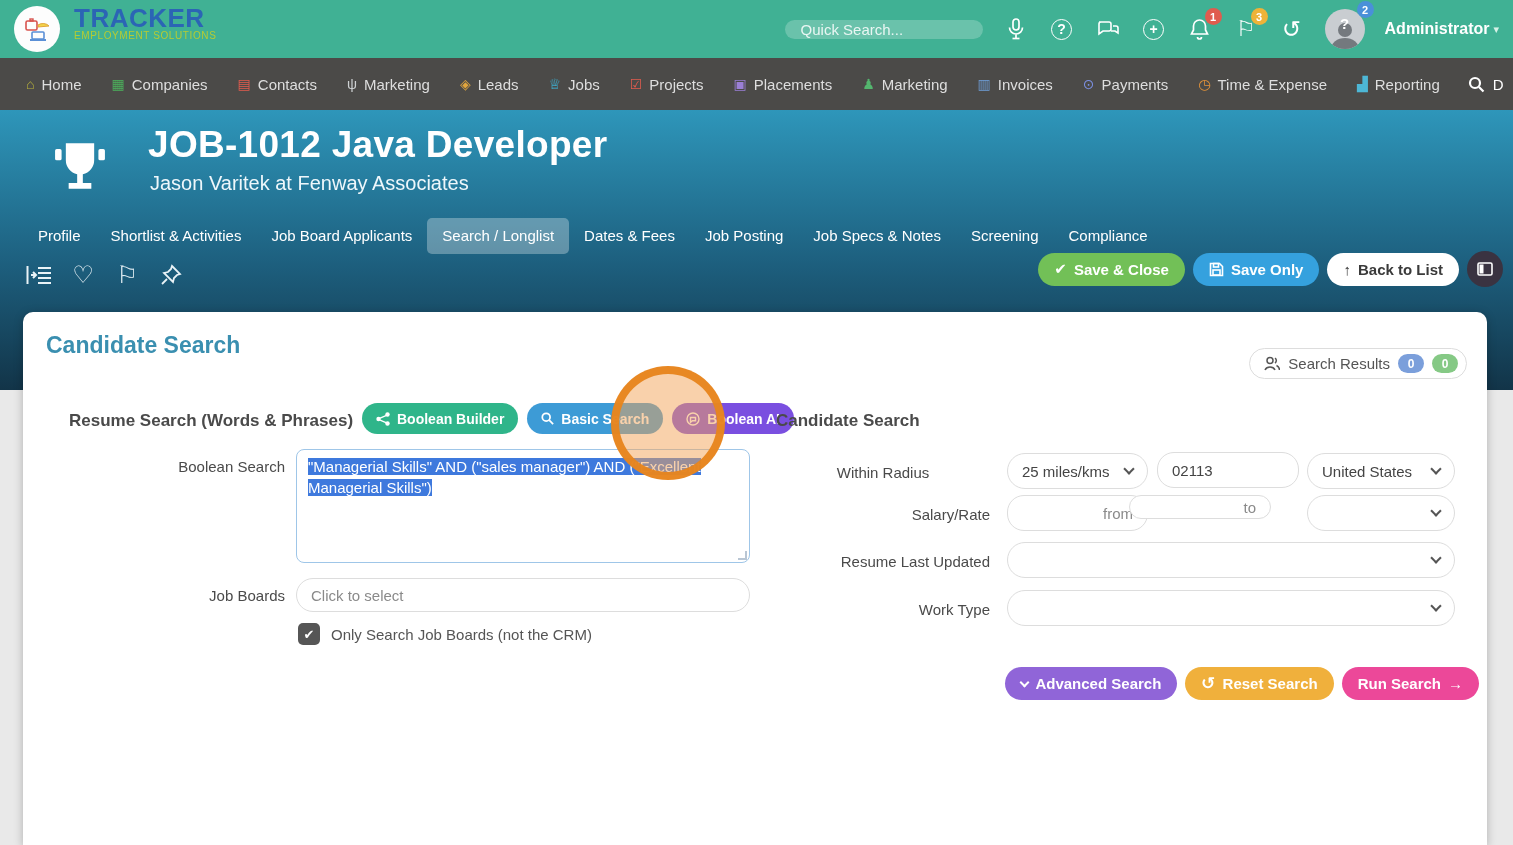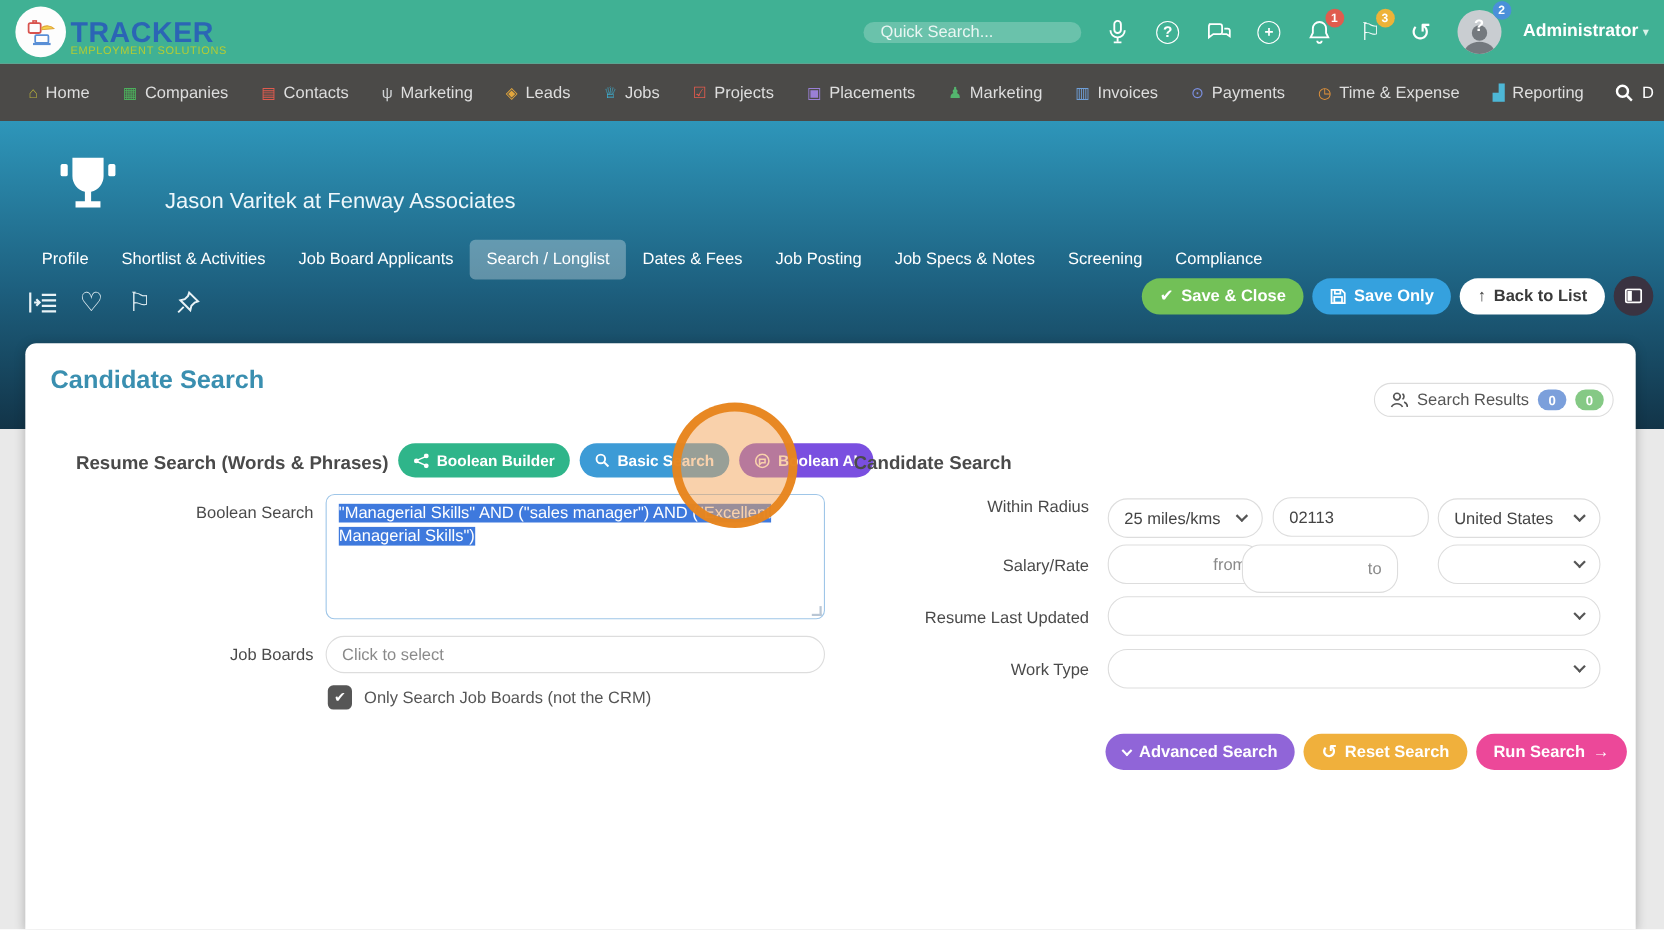--- a/index.html
+++ b/index.html
@@ -1,21 +1,21 @@
 <!DOCTYPE html>
 <html><head>
 <meta charset="utf-8">
 <style>
   * { box-sizing: border-box; margin: 0; padding: 0; }
   body { font-family: "Liberation Sans", "DejaVu Sans", sans-serif; }
   .page { position: relative; width: 1513px; height: 845px; overflow: hidden; background: #e9e9e9; }
 
   
   .topbar { position: absolute; top:0; left:0; width:100%; height:58px; background:#40b194; display:flex; align-items:center; padding:0 14px; }
-  .logo { display:flex; align-items:flex-end; gap:4px; }
+  .logo { display:flex; align-items:flex-start; gap:14px; }
   .logo-circle { width:46px; height:46px; border-radius:50%; background:#fdfdfd; display:flex; align-items:center; justify-content:center; }
   .logo-title { font-size:26px; font-weight:bold; color:#2b65b5; letter-spacing:0.5px; line-height:24px; }
   .logo-sub { font-size:10px; font-weight:normal; color:#b5cc33; letter-spacing:0.6px; }
   .topbar-right { margin-left:auto; display:flex; align-items:center; gap:20px; }
   .quick-search { width:198px; height:19px; border:none; outline:none; border-radius:16px; background:rgba(255,255,255,0.22); padding:0 16px; color:#eafaf4; font-size:15px; }
   .quick-search::placeholder { color:rgba(255,255,255,0.85); }
   .tb-icon { position:relative; width:26px; height:26px; display:flex; align-items:center; justify-content:center; color:#fff; font-size:19px; cursor:pointer; }
   .circle-glyph { width:21px; height:21px; border:1.6px solid #fff; border-radius:50%; display:flex; align-items:center; justify-content:center; font-size:14px; font-weight:bold; color:#fff; }
   .badge { position:absolute; top:-8px; right:-9px; min-width:17px; height:17px; border-radius:9px; color:#fff; font-size:11px; font-weight:bold; display:flex; align-items:center; justify-content:center; padding:0 4px; }
   .badge-red { background:#e05c4e; }
@@ -249,20 +249,21 @@
   </nav>
 
   <section class="hero">
     <span class="hero-trophy">
       <svg width="68" height="68" viewBox="0 0 24 24" fill="#fff">
         <path d="M7 4 h10 v6 a5 5 0 0 1 -4 4.9 V18 h3 v2 H8 v-2 h3 v-3.1 A5 5 0 0 1 7 10 z"></path>
         <rect x="3.2" y="6" width="2.3" height="4" rx="0.6"></rect>
         <rect x="18.5" y="6" width="2.3" height="4" rx="0.6"></rect>
       </svg>
     </span>
+    <h1 class="hero-title">JOB-1012 Java Developer</h1>
     <div class="hero-sub">Jason Varitek at Fenway Associates</div>
 
     <div class="tabs">
       <span class="tab">Profile</span>
       <span class="tab">Shortlist &amp; Activities</span>
       <span class="tab">Job Board Applicants</span>
       <span class="tab active">Search / Longlist</span>
       <span class="tab">Dates &amp; Fees</span>
       <span class="tab">Job Posting</span>
       <span class="tab">Job Specs &amp; Notes</span>
@@ -368,34 +369,34 @@
     <div class="field-label lb-left" style="top:275px;">Job Boards</div>
     <input class="pill-input jobboards-input" placeholder="Click to select" style="">
 
     <span class="checkbox">
       <span>✔</span>
     </span>
     <span class="checkbox-label">Only Search Job Boards (not the CRM)</span>
 
     <div class="section-label cs-label">Candidate Search</div>
 
-    <div class="field-label lb-right" style="top:140px;">Within Radius</div>
+    <div class="field-label lb-right" style="top:152px;text-align:center;">Within Radius</div>
     <div class="select-box" style="left:984px; top:141px; width:141px;">
       <span class="sel-val">25 miles/kms</span>
       <span class="chev"></span>
     </div>
     <input class="pill-input abs-input" style="left: 1134px; top: 140px; width: 142px; height: 36px;" value="02113">
     <div class="select-box" style="left:1284px; top:141px; width:148px;">
       <span class="sel-val">United States</span>
       <span class="chev"></span>
     </div>
 
     <div class="field-label lb-right" style="top:194px;">Salary/Rate</div>
     <input class="pill-input abs-input ta-right" style="left: 984px; top: 183px; width: 141px; height: 36px;" placeholder="from">
-    <input class="pill-input abs-input ta-right" style="left: 1106px; top: 183px; width: 142px; height: 44px;" placeholder="to">
+    <input class="pill-input abs-input ta-right" style="left: 1106px; top: 183px; width: 142px; height: 24px;" placeholder="to">
     <div class="select-box" style="left:1284px; top:183px; width:148px;">
       <span class="sel-val"></span>
       <span class="chev"></span>
     </div>
 
     <div class="field-label lb-right" style="top:241px;">Resume Last Updated</div>
     <div class="select-box" style="left:984px; top:230px; width:448px;">
       <span class="sel-val"></span>
       <span class="chev"></span>
     </div>

